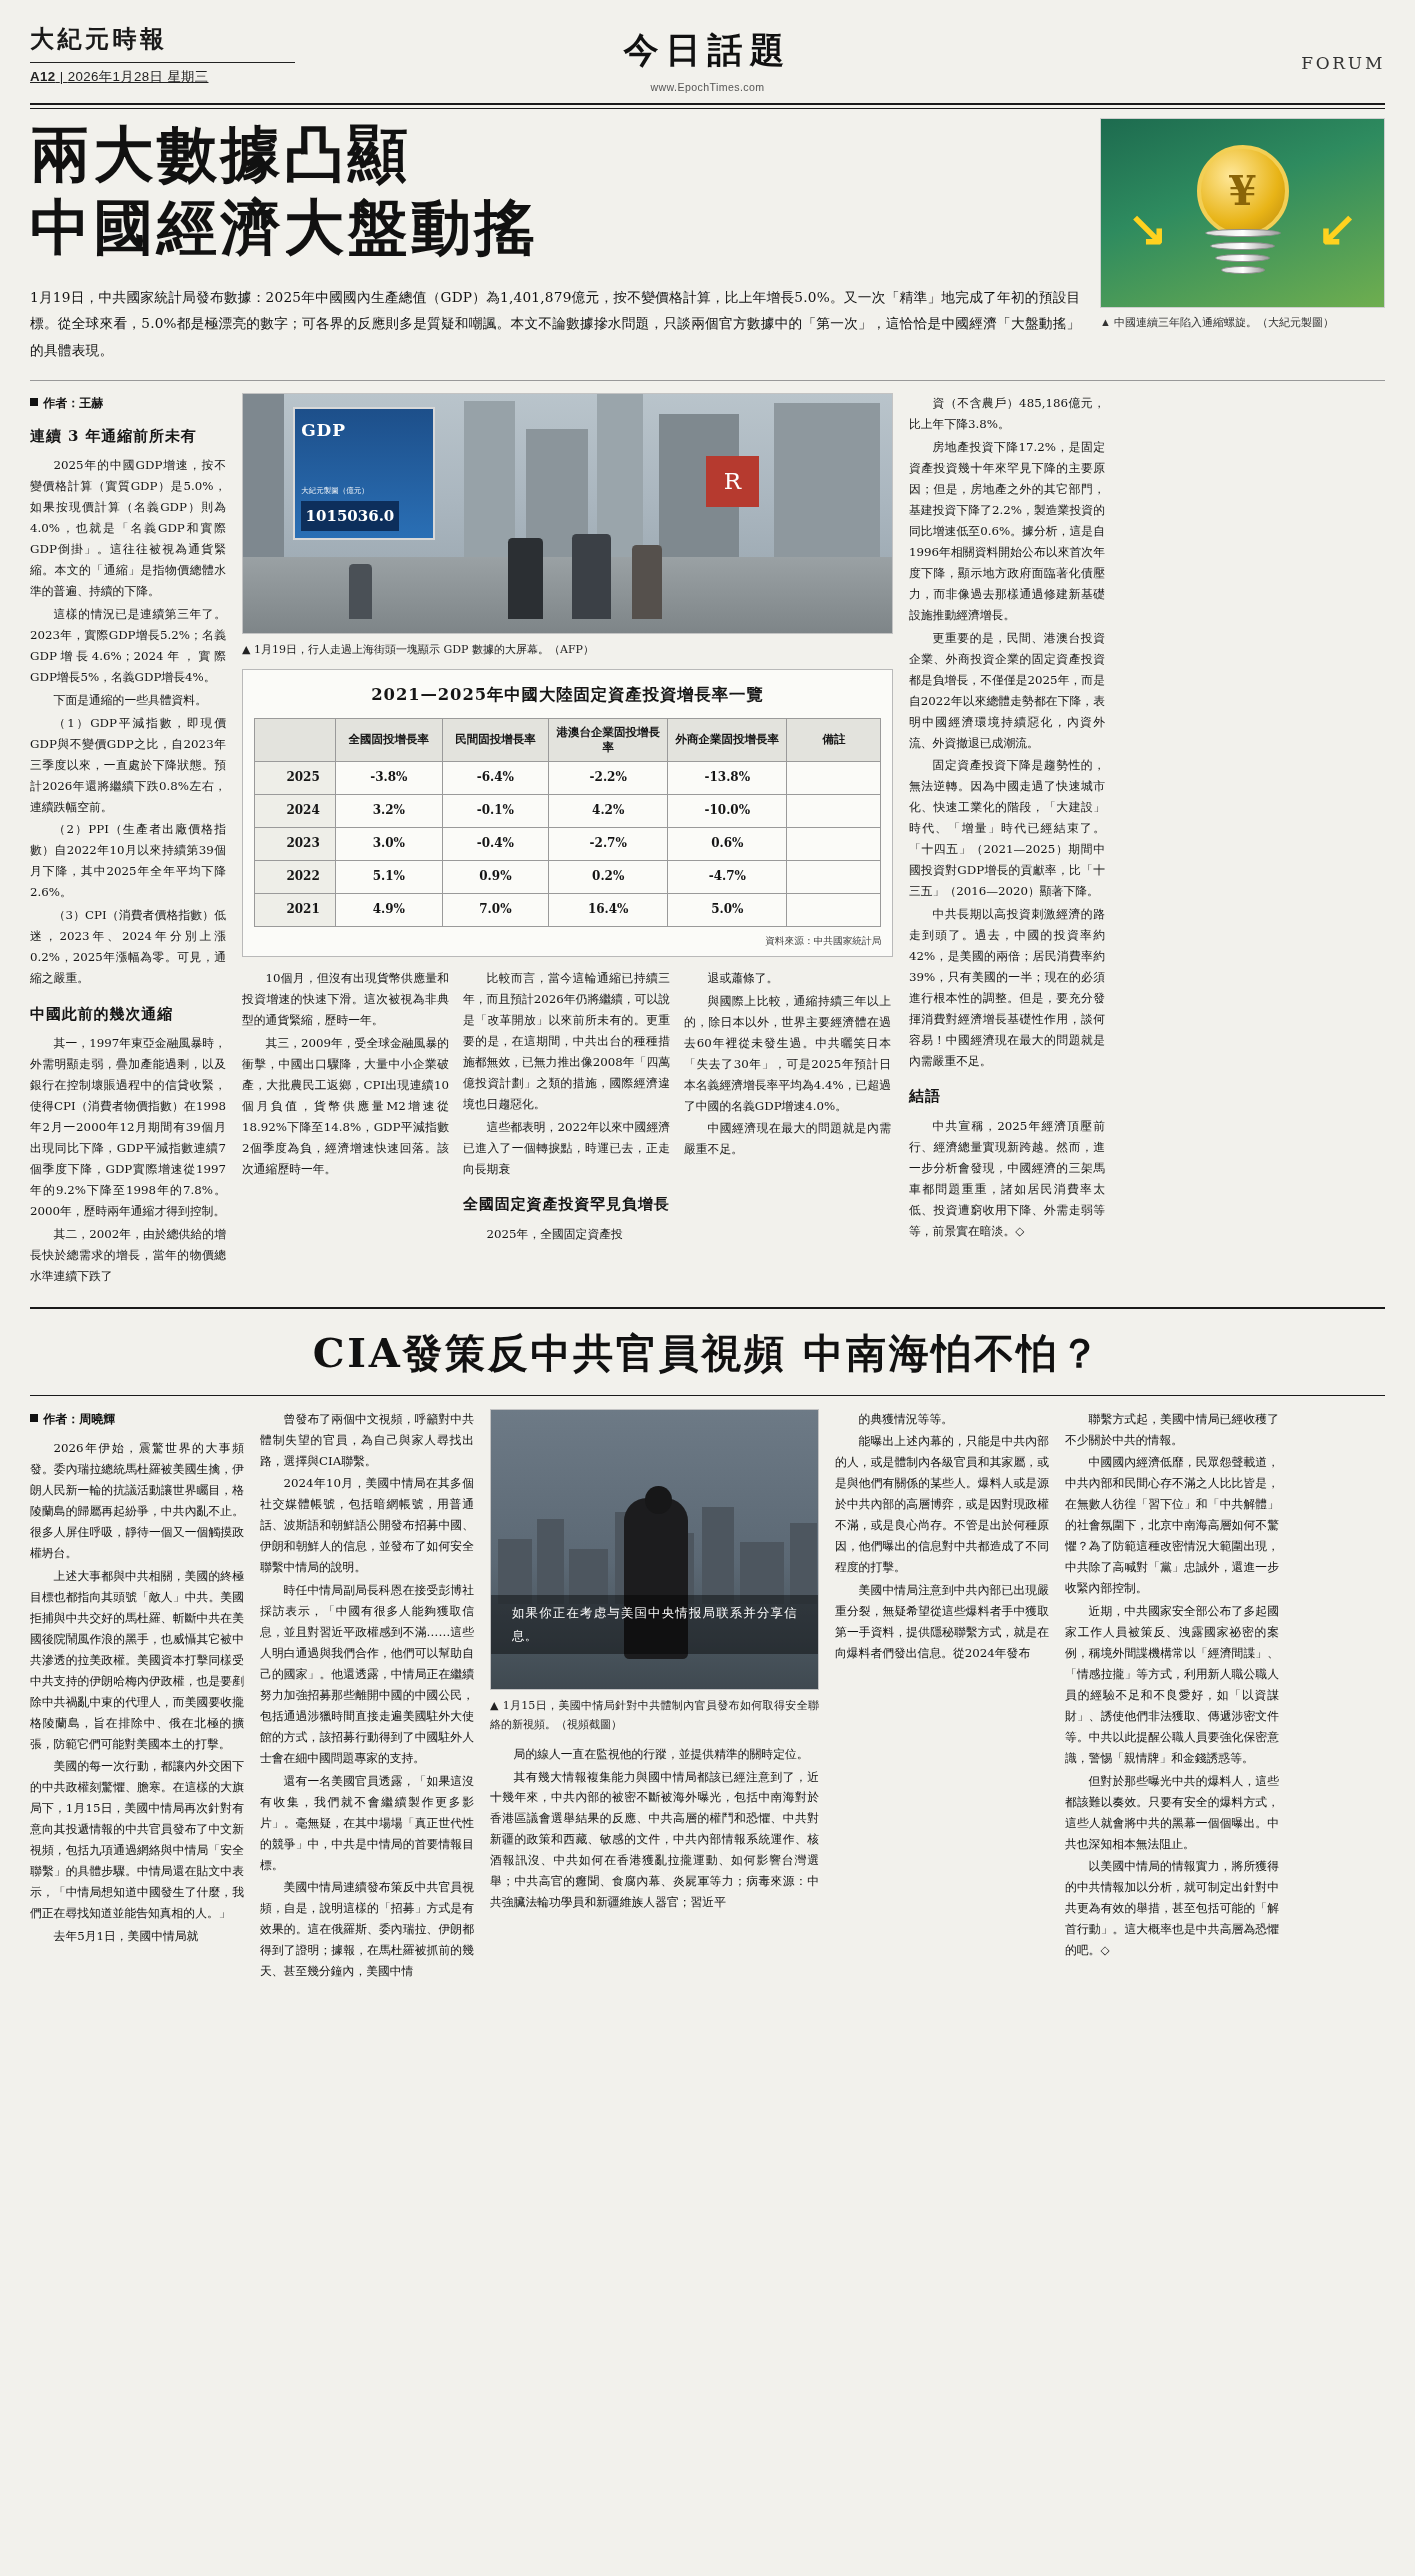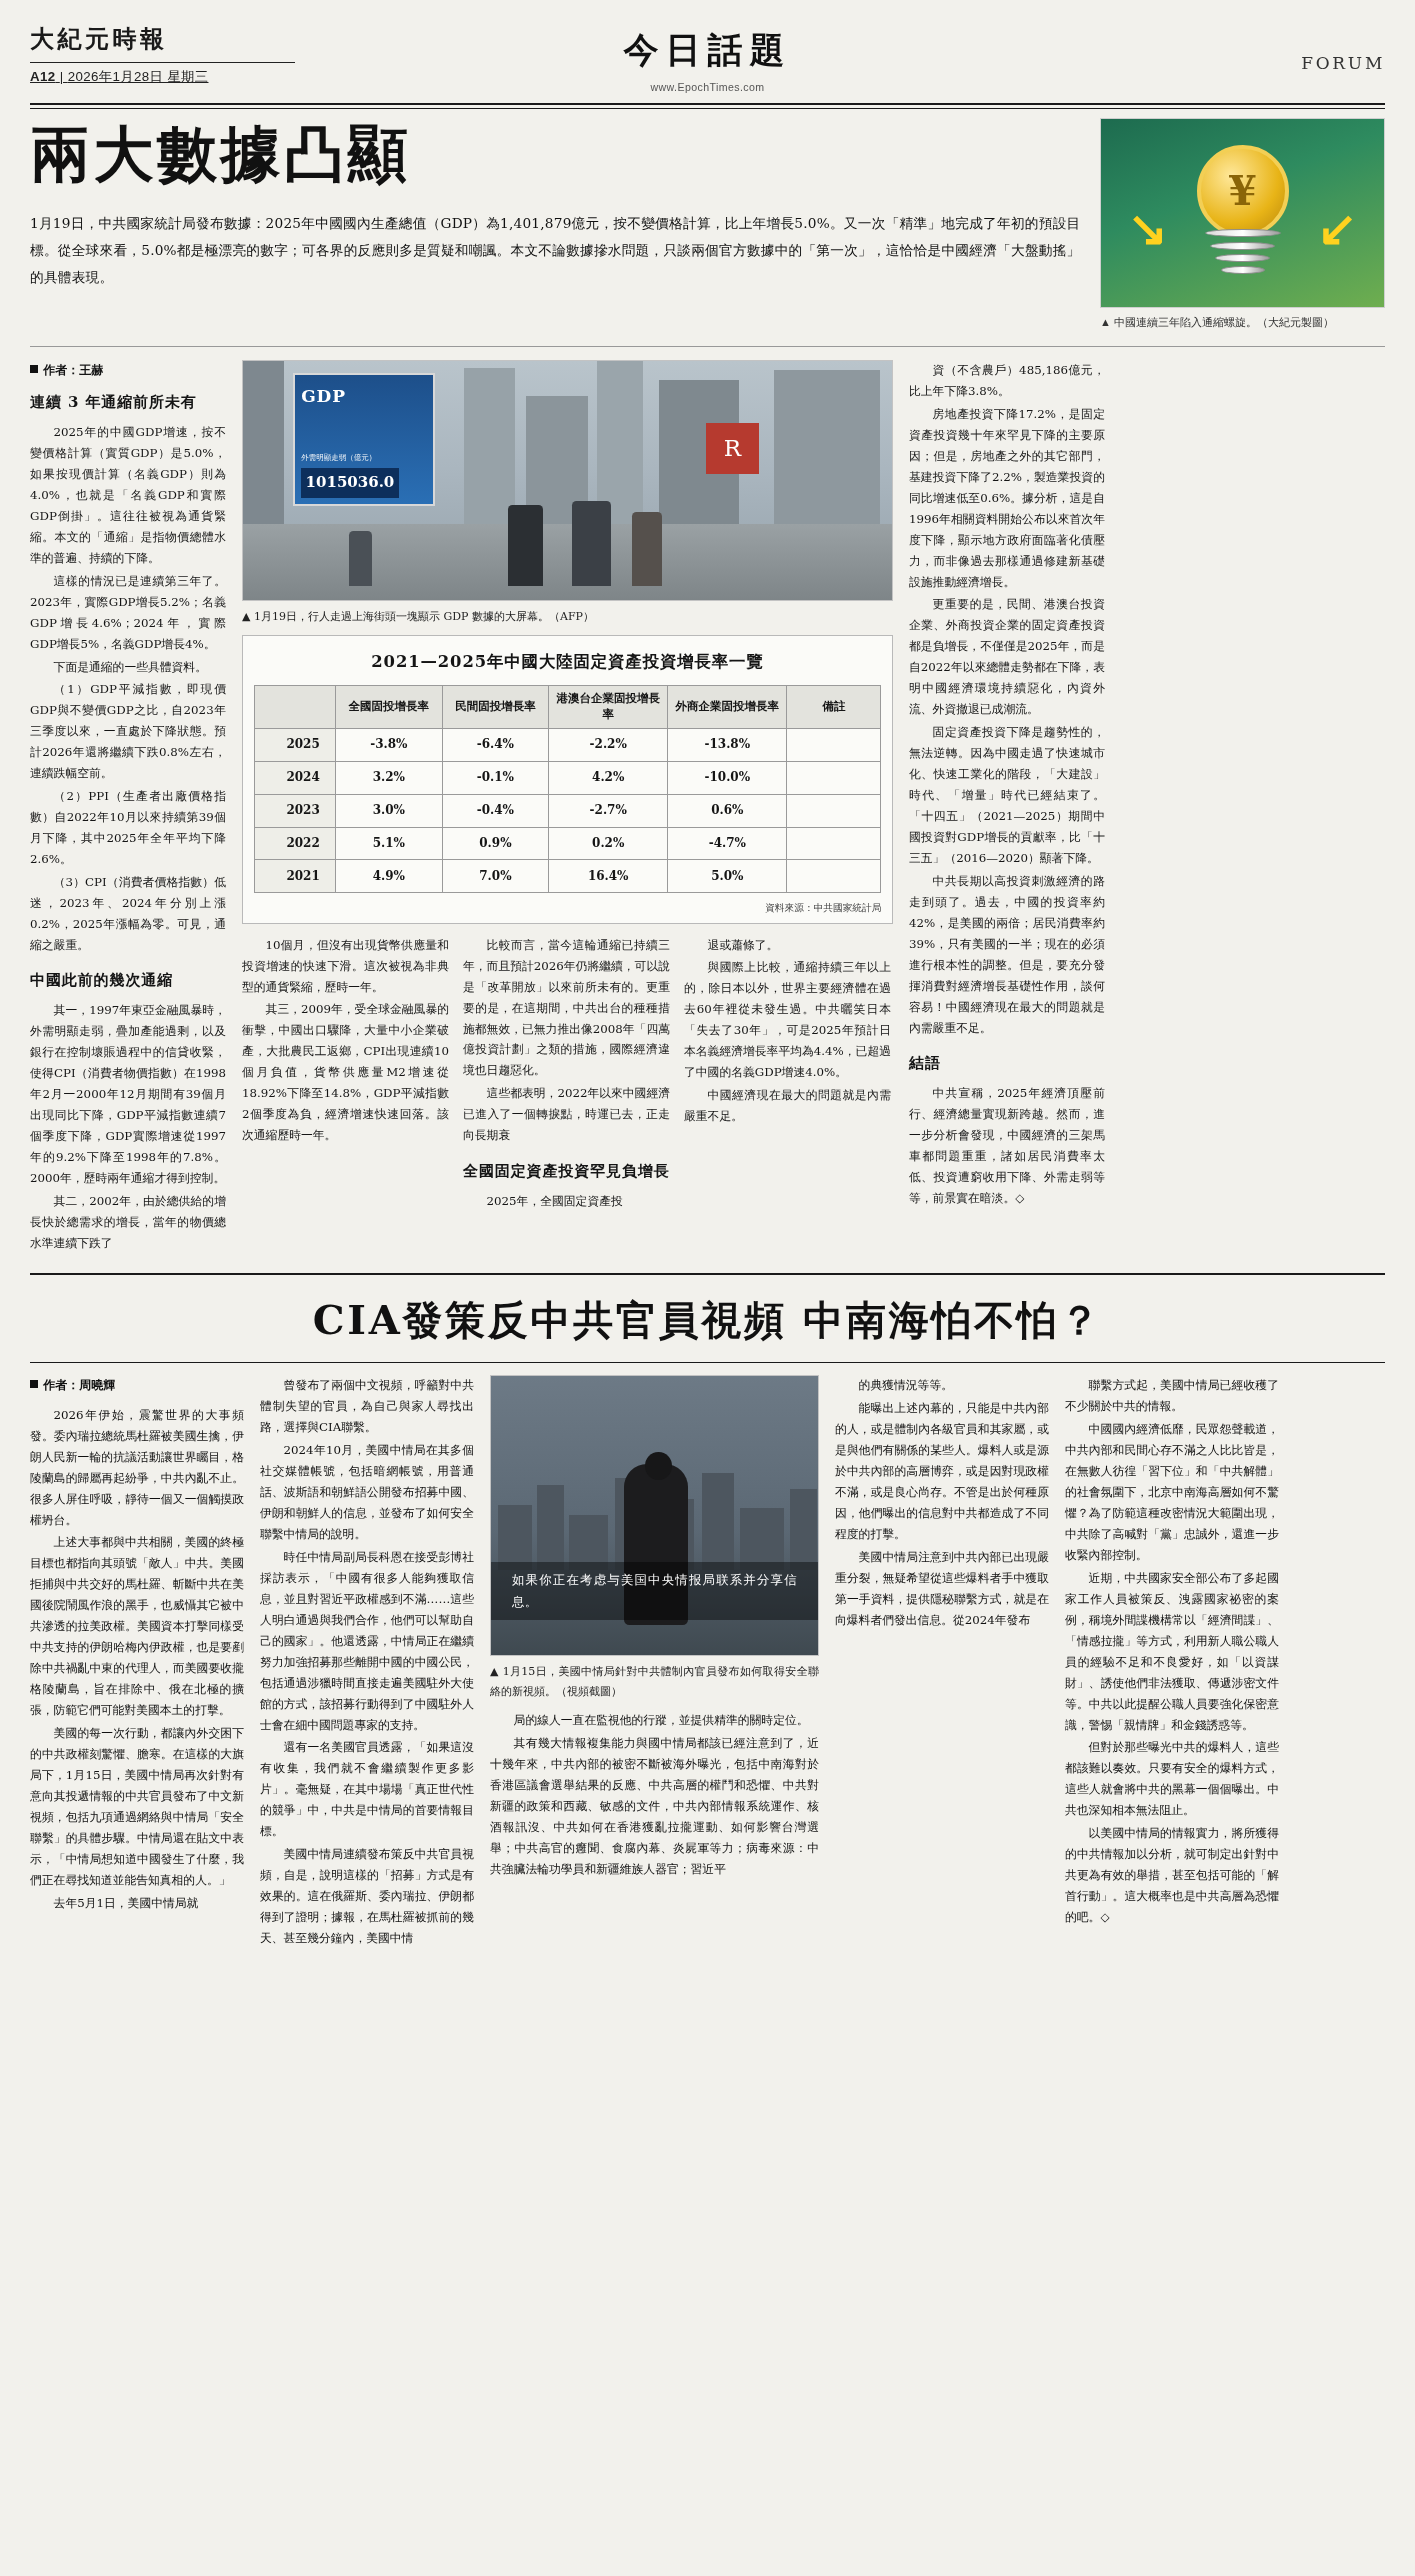--- a/index.html
+++ b/index.html
@@ -117,20 +117,21 @@
       <div class="mh-url">www.EpochTimes.com</div>
     </div>
     <div class="mh-right">FORUM</div>
   </div>
   <div class="rule-thick"></div>
   <div class="rule-thin"></div>
 
   <div class="headline-wrap">
     <div class="headline-left">
       <div class="headline">兩大數據凸顯</div>
+      <div class="headline">中國經濟大盤動搖</div>
       <div class="lede">1月19日，中共國家統計局發布數據：2025年中國國內生產總值（GDP）為1,401,879億元，按不變價格計算，比上年增長5.0%。又一次「精準」地完成了年初的預設目標。從全球來看，5.0%都是極漂亮的數字；可各界的反應則多是質疑和嘲諷。本文不論數據摻水問題，只談兩個官方數據中的「第一次」，這恰恰是中國經濟「大盤動搖」的具體表現。</div>
     </div>
     <div class="headline-right">
       <div class="art-box">
         <div class="coin">
             <div class="sym">¥</div>
           </div>
         <div class="spring">
             <i></i>
             <i></i>
@@ -166,21 +167,21 @@
       <div class="photo">
         <div class="ph-sky"></div>
         <div class="ph-bldg" style="left:0;top:0;width:41px;height:168px;background:#7e888f;"></div>
         <div class="ph-bldg" style="left:221px;top:7px;width:51px;height:157px;background:#97a2a8;"></div>
         <div class="ph-bldg" style="left:283px;top:35px;width:62px;height:129px;background:#8b959b;"></div>
         <div class="ph-bldg" style="left:354px;top:0px;width:46px;height:165px;background:#9aa5ab;"></div>
         <div class="ph-bldg" style="left:416px;top:19.5px;width:80px;height:145px;background:#7f898f;"></div>
         <div class="ph-bldg" style="left:531px;top:8.8px;width:106px;height:156px;background:#8e989e;"></div>
         <div class="ph-screen">
           <div class="g">GDP</div>
-          <div class="s">外需明顯走弱（億元）</div>
+          <div class="s">大紀元製圖（億元）</div>
           <div class="n">1015036.0</div>
         </div>
         <div class="ph-red">R</div>
         <div class="ph-road"></div>
         <div class="ph-person" style="left:265px; width:35px; height:81px; background:#2b2f33;"></div>
         <div class="ph-person" style="left:329px; width:39px; height:85px; background:#3b4046;"></div>
         <div class="ph-person" style="left:389px; width:30px; height:74px; background:#55504c;"></div>
         <div class="ph-person" style="left:106px; width:23px; height:55px; background:#4a5056;"></div>
       </div>
       <div class="cap">▲ 1月19日，行人走過上海街頭一塊顯示 GDP 數據的大屏幕。（AFP）</div>

